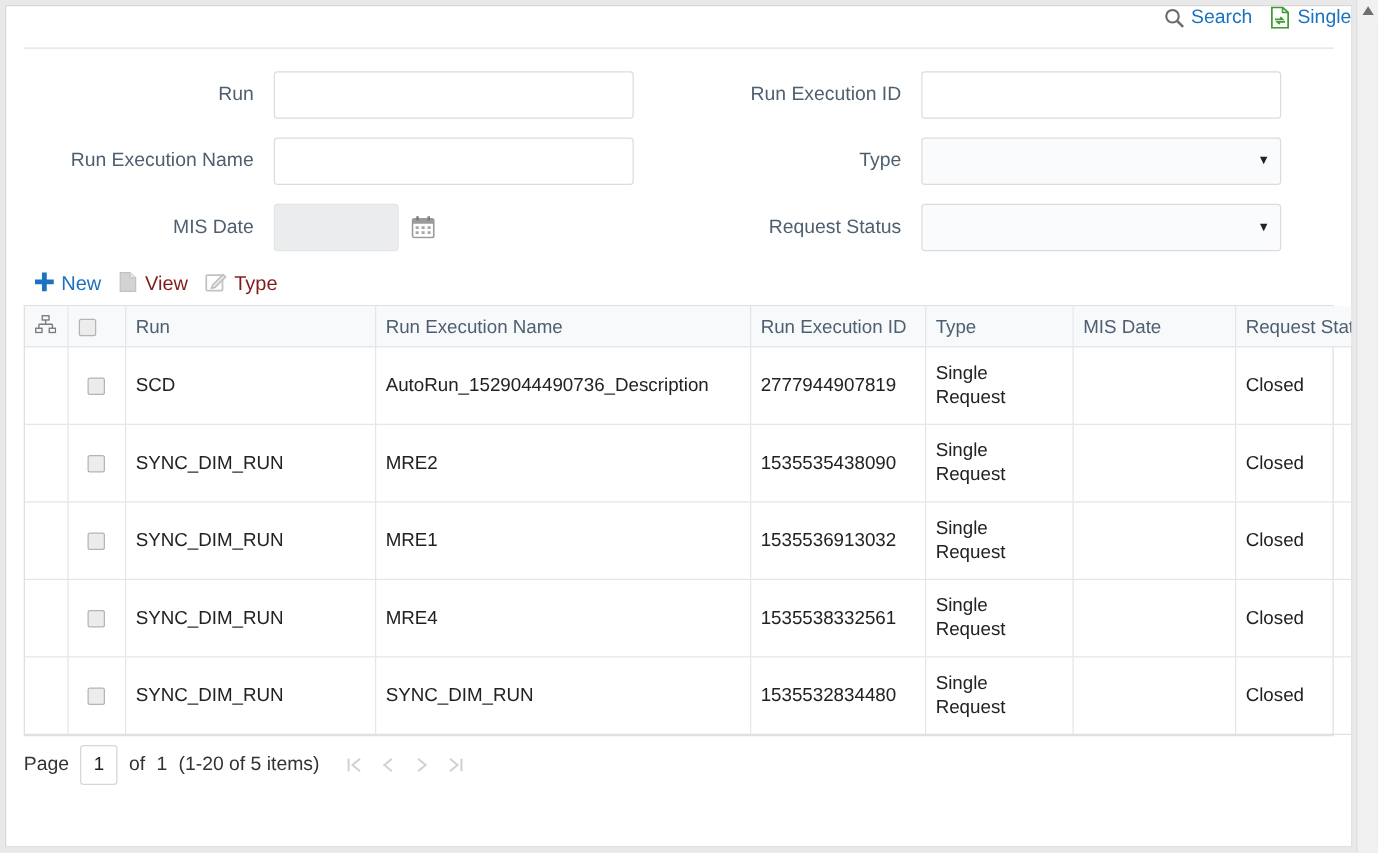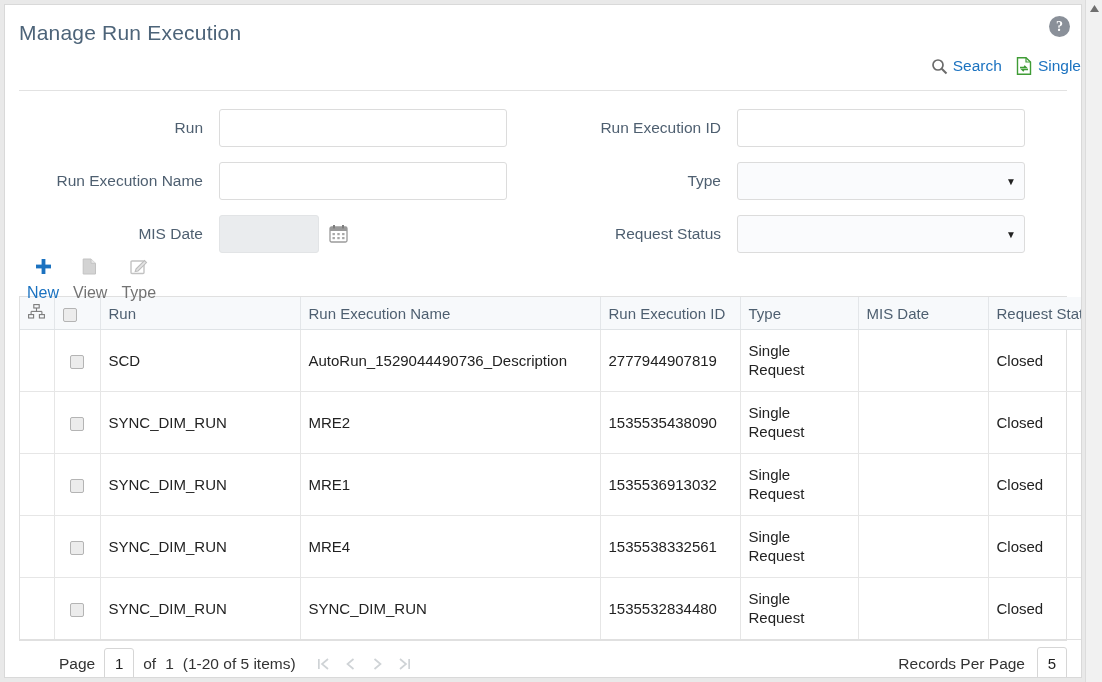--- a/index.html
+++ b/index.html
@@ -184,24 +184,23 @@
     height: 30px;
     box-sizing: border-box;
   }
   .tb-btn {
     display: flex;
     align-items: center;
     gap: 5px;
     font-size: 16px;
     cursor: pointer;
     white-space: nowrap;
-    flex-direction: column;
   }
   .tb-btn.active { color: #1b72c0; }
-  .tb-btn.disabled { color: #737373; cursor: default; }
+  .tb-btn.disabled { color: #7f1d1d; cursor: default; }
 
   
   .table-wrap {
     margin: 0 14px;
     border: 1px solid #e0e0e0;
     border-bottom: none;
     box-sizing: border-box;
   }
   table.grid {
     width: 100%;
@@ -266,21 +265,20 @@
     align-items: center;
     border-top: 1px solid #e0e0e0;
     box-sizing: border-box;
   }
   .pager-left {
     display: flex;
     align-items: center;
     gap: 9px;
     font-size: 15.5px;
     color: #333;
-    margin-left: 40px;
   }
   .pager-right {
     margin-left: auto;
     display: flex;
     align-items: center;
     gap: 12px;
     font-size: 15.5px;
     color: #333;
   }
   .num-box {
@@ -360,24 +358,20 @@
     background: #c1c1c1;
     border-radius: 2px;
   }
 </style>
 </head>
 <body>
 
 <div id="app">
   <div class="card">
 
-    <div class="title-bar">
-      <div class="page-title">Manage Run Execution</div>
-      <div class="help-icon">?</div>
-    </div>
 
     <div class="action-row">
       <div class="actions">
         <a class="action-link">
           <span class="ico">
             <svg width="17" height="17" viewBox="0 0 17 17">
               <circle cx="7" cy="7" r="5" fill="none" stroke="#6b6b6b" stroke-width="1.7"></circle>
               <line x1="10.7" y1="10.7" x2="15.5" y2="15.5" stroke="#6b6b6b" stroke-width="2"></line>
             </svg>
           </span>
@@ -616,24 +610,20 @@
             </svg>
           </span>
           <span class="nav-btn">
             <svg width="13" height="14" viewBox="0 0 13 14">
               <path d="M2 2 L8 7 L2 12" fill="none" stroke="#cfd3d6" stroke-width="1.7"></path>
               <rect x="10.3" y="2" width="1.7" height="10" fill="#cfd3d6"></rect>
             </svg>
           </span>
         </span>
       </div>
-      <div class="pager-right">
-        <span class="pg-lbl">Records Per Page</span>
-        <input class="rpp-box" type="text" value="5" style="">
-      </div>
     </div>
 
   </div>
 
   <div class="scroll-track">
     <div class="scroll-up">
       <svg width="11" height="9" viewBox="0 0 11 9">
         <path d="M5.5 1 L10 8 L1 8 Z" fill="#6f6f6f"></path>
       </svg>
     </div>

